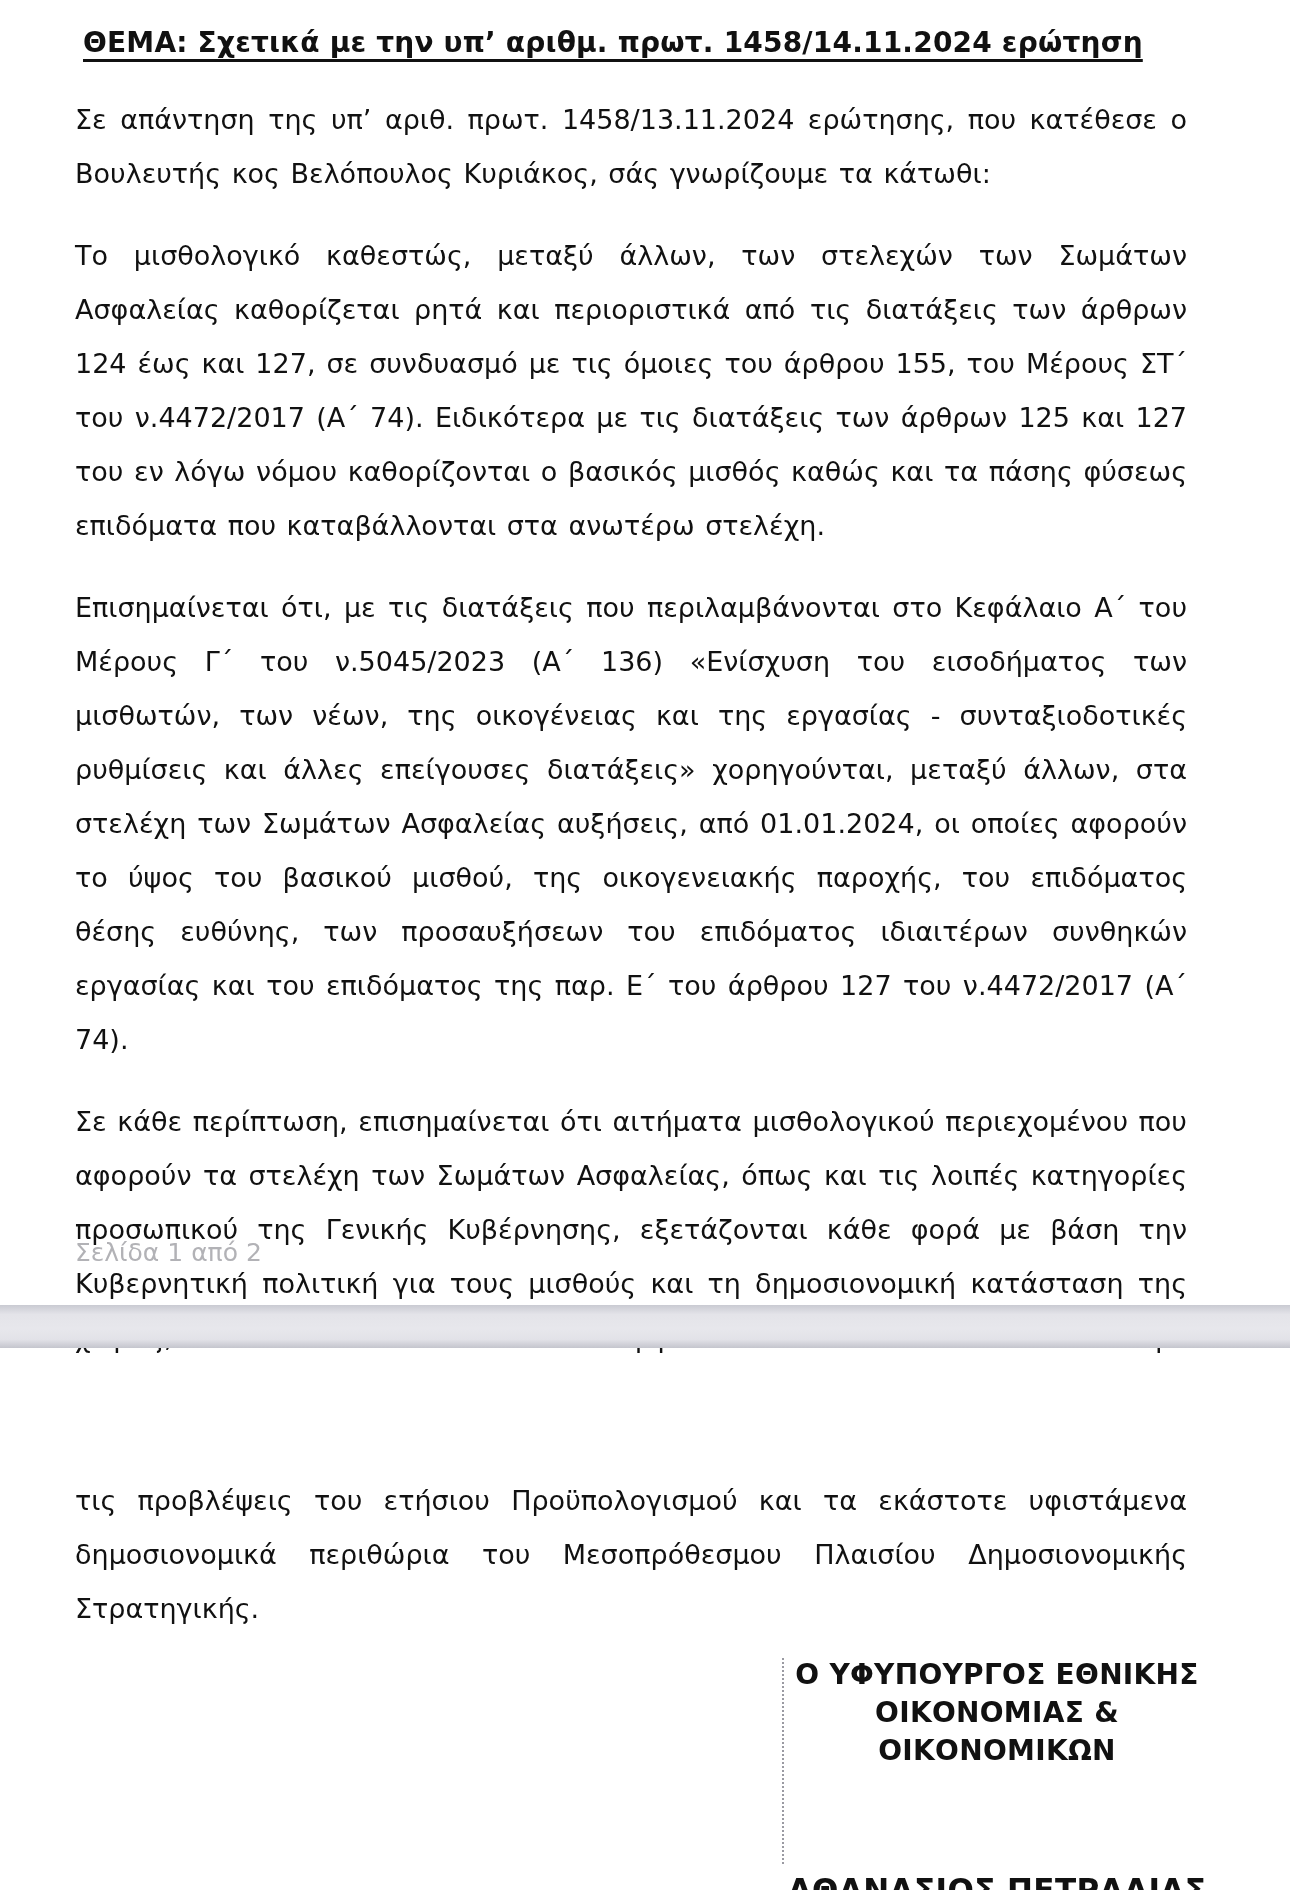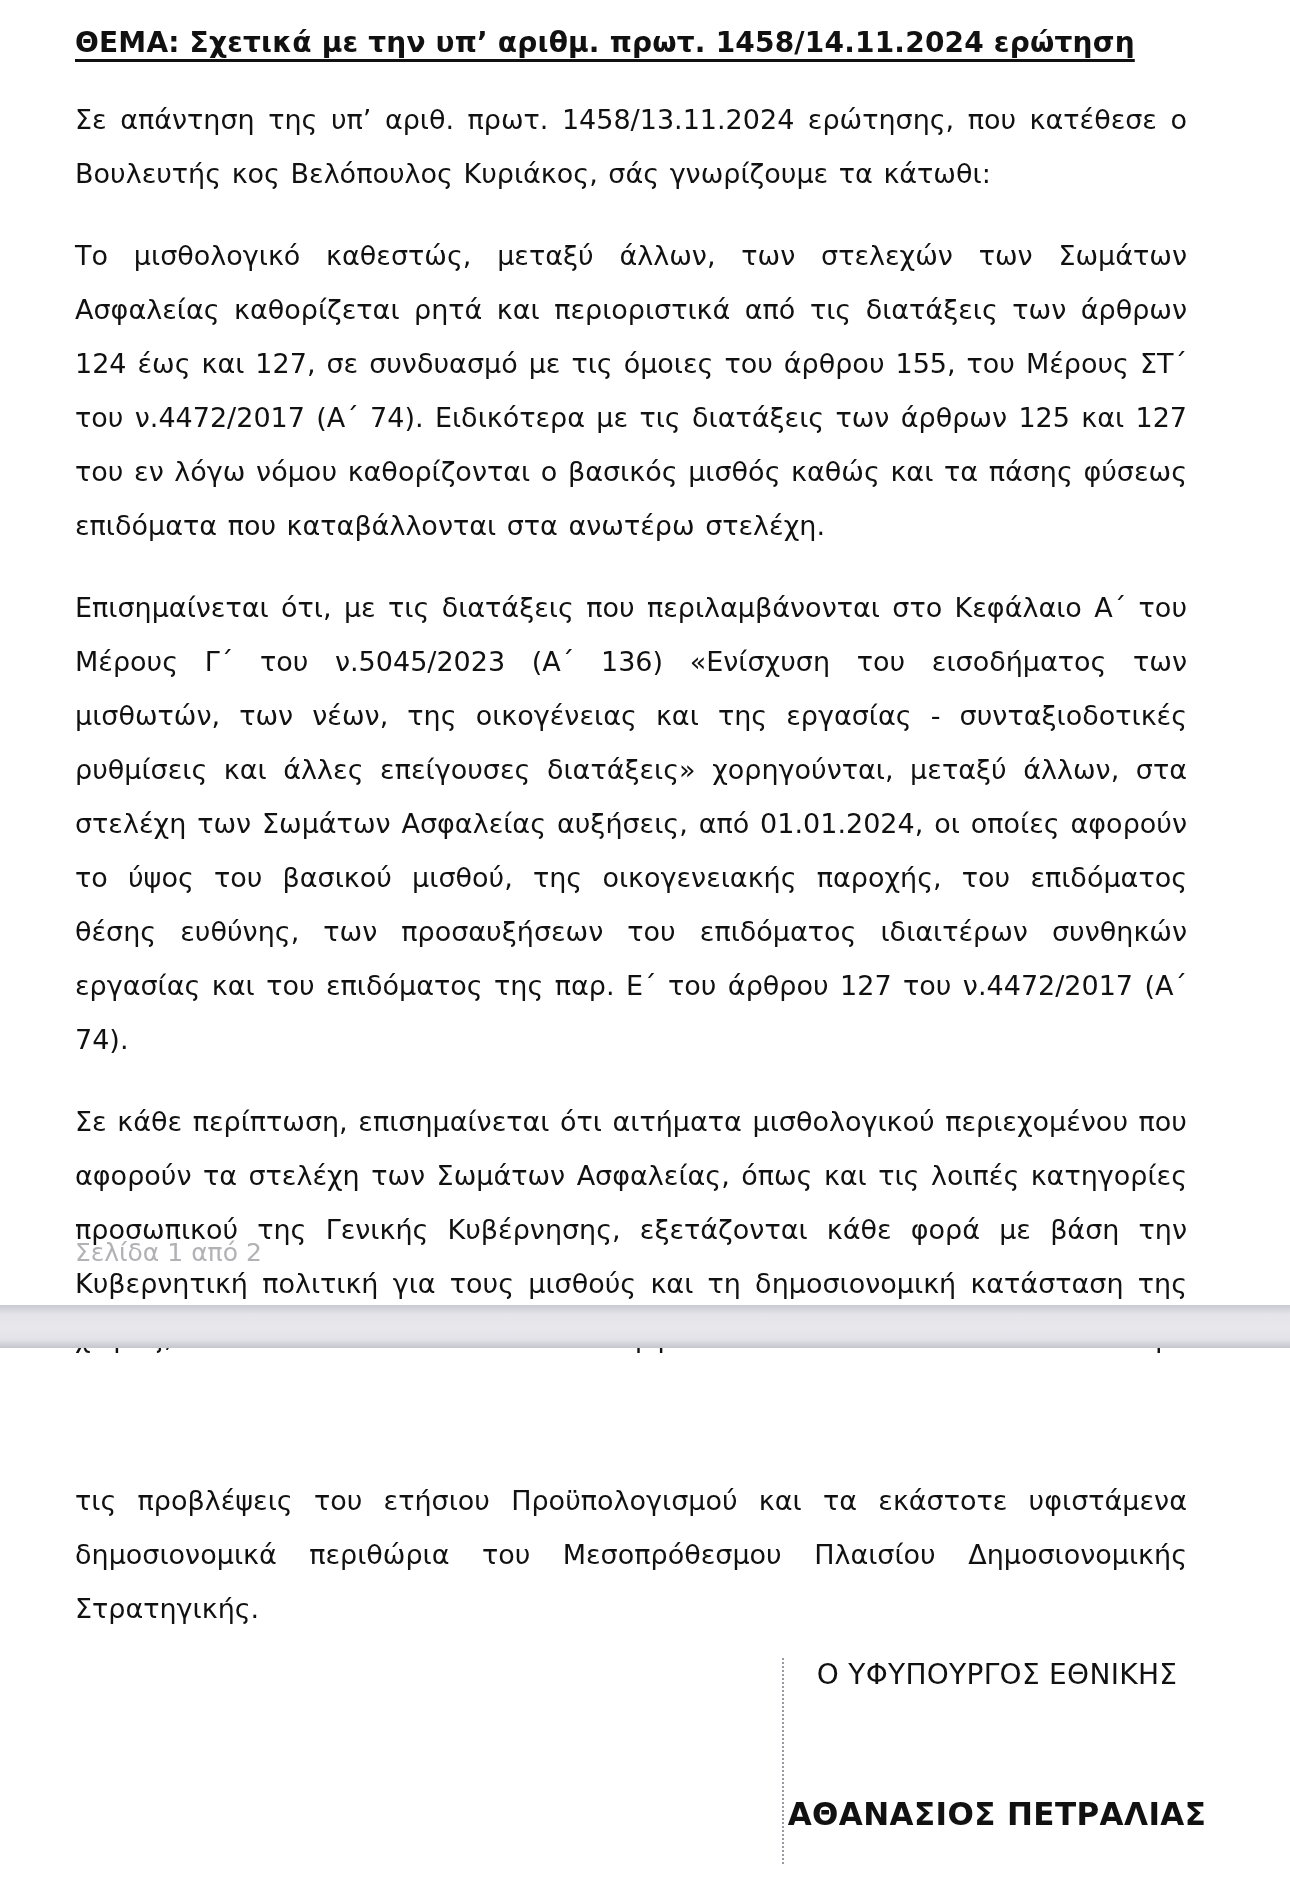--- a/index.html
+++ b/index.html
@@ -19,21 +19,21 @@
   
   .page1-content {
     position: absolute;
     left: 75px;
     top: 26px;
     width: 1112px;
   }
   .subject {
     font-size: 28px;
     font-weight: 700;
-    margin: 0 0 34px 0;
+    margin: 0 0 34px 8px;
     text-decoration: underline;
     text-decoration-thickness: 2.5px;
     text-underline-offset: 7px;
     letter-spacing: 0.2px;
   }
   .body-par {
     font-size: 27px;
     line-height: 54px;
     margin: 0 0 28px 0;
     text-align: justify;
@@ -83,21 +83,21 @@
   .signature-border {
     position: absolute;
     left: -4px;
     top: 2px;
     height: 206px;
     width: 0;
     border-left: 2px dotted #9a9aa2;
   }
   .signature-title {
     font-size: 28px;
-    font-weight: 400;
+    font-weight: 700;
     line-height: 38px;
     letter-spacing: 0.3px;
   }
   .signature-name {
     margin-top: 102px;
     font-size: 31px;
     font-weight: 700;
     letter-spacing: 0.4px;
   }
 </style>
@@ -123,17 +123,18 @@
   <div class="page-break"></div>
 
   <div class="page2-content">
     <p class="body-par">τις προβλέψεις του ετήσιου Προϋπολογισμού και τα εκάστοτε υφιστάμενα δημοσιονομικά περιθώρια του Μεσοπρόθεσμου Πλαισίου Δημοσιονομικής Στρατηγικής.</p>
   </div>
 
   <div class="signature-block">
     <div class="signature-border"></div>
     <div class="signature-title">
       <div>Ο ΥΦΥΠΟΥΡΓΟΣ ΕΘΝΙΚΗΣ</div>
+      <div>ΟΙΚΟΝΟΜΙΑΣ &amp; ΟΙΚΟΝΟΜΙΚΩΝ</div>
     </div>
     <div class="signature-name">ΑΘΑΝΑΣΙΟΣ ΠΕΤΡΑΛΙΑΣ</div>
   </div>
 
 </div>
 
 </body></html>

